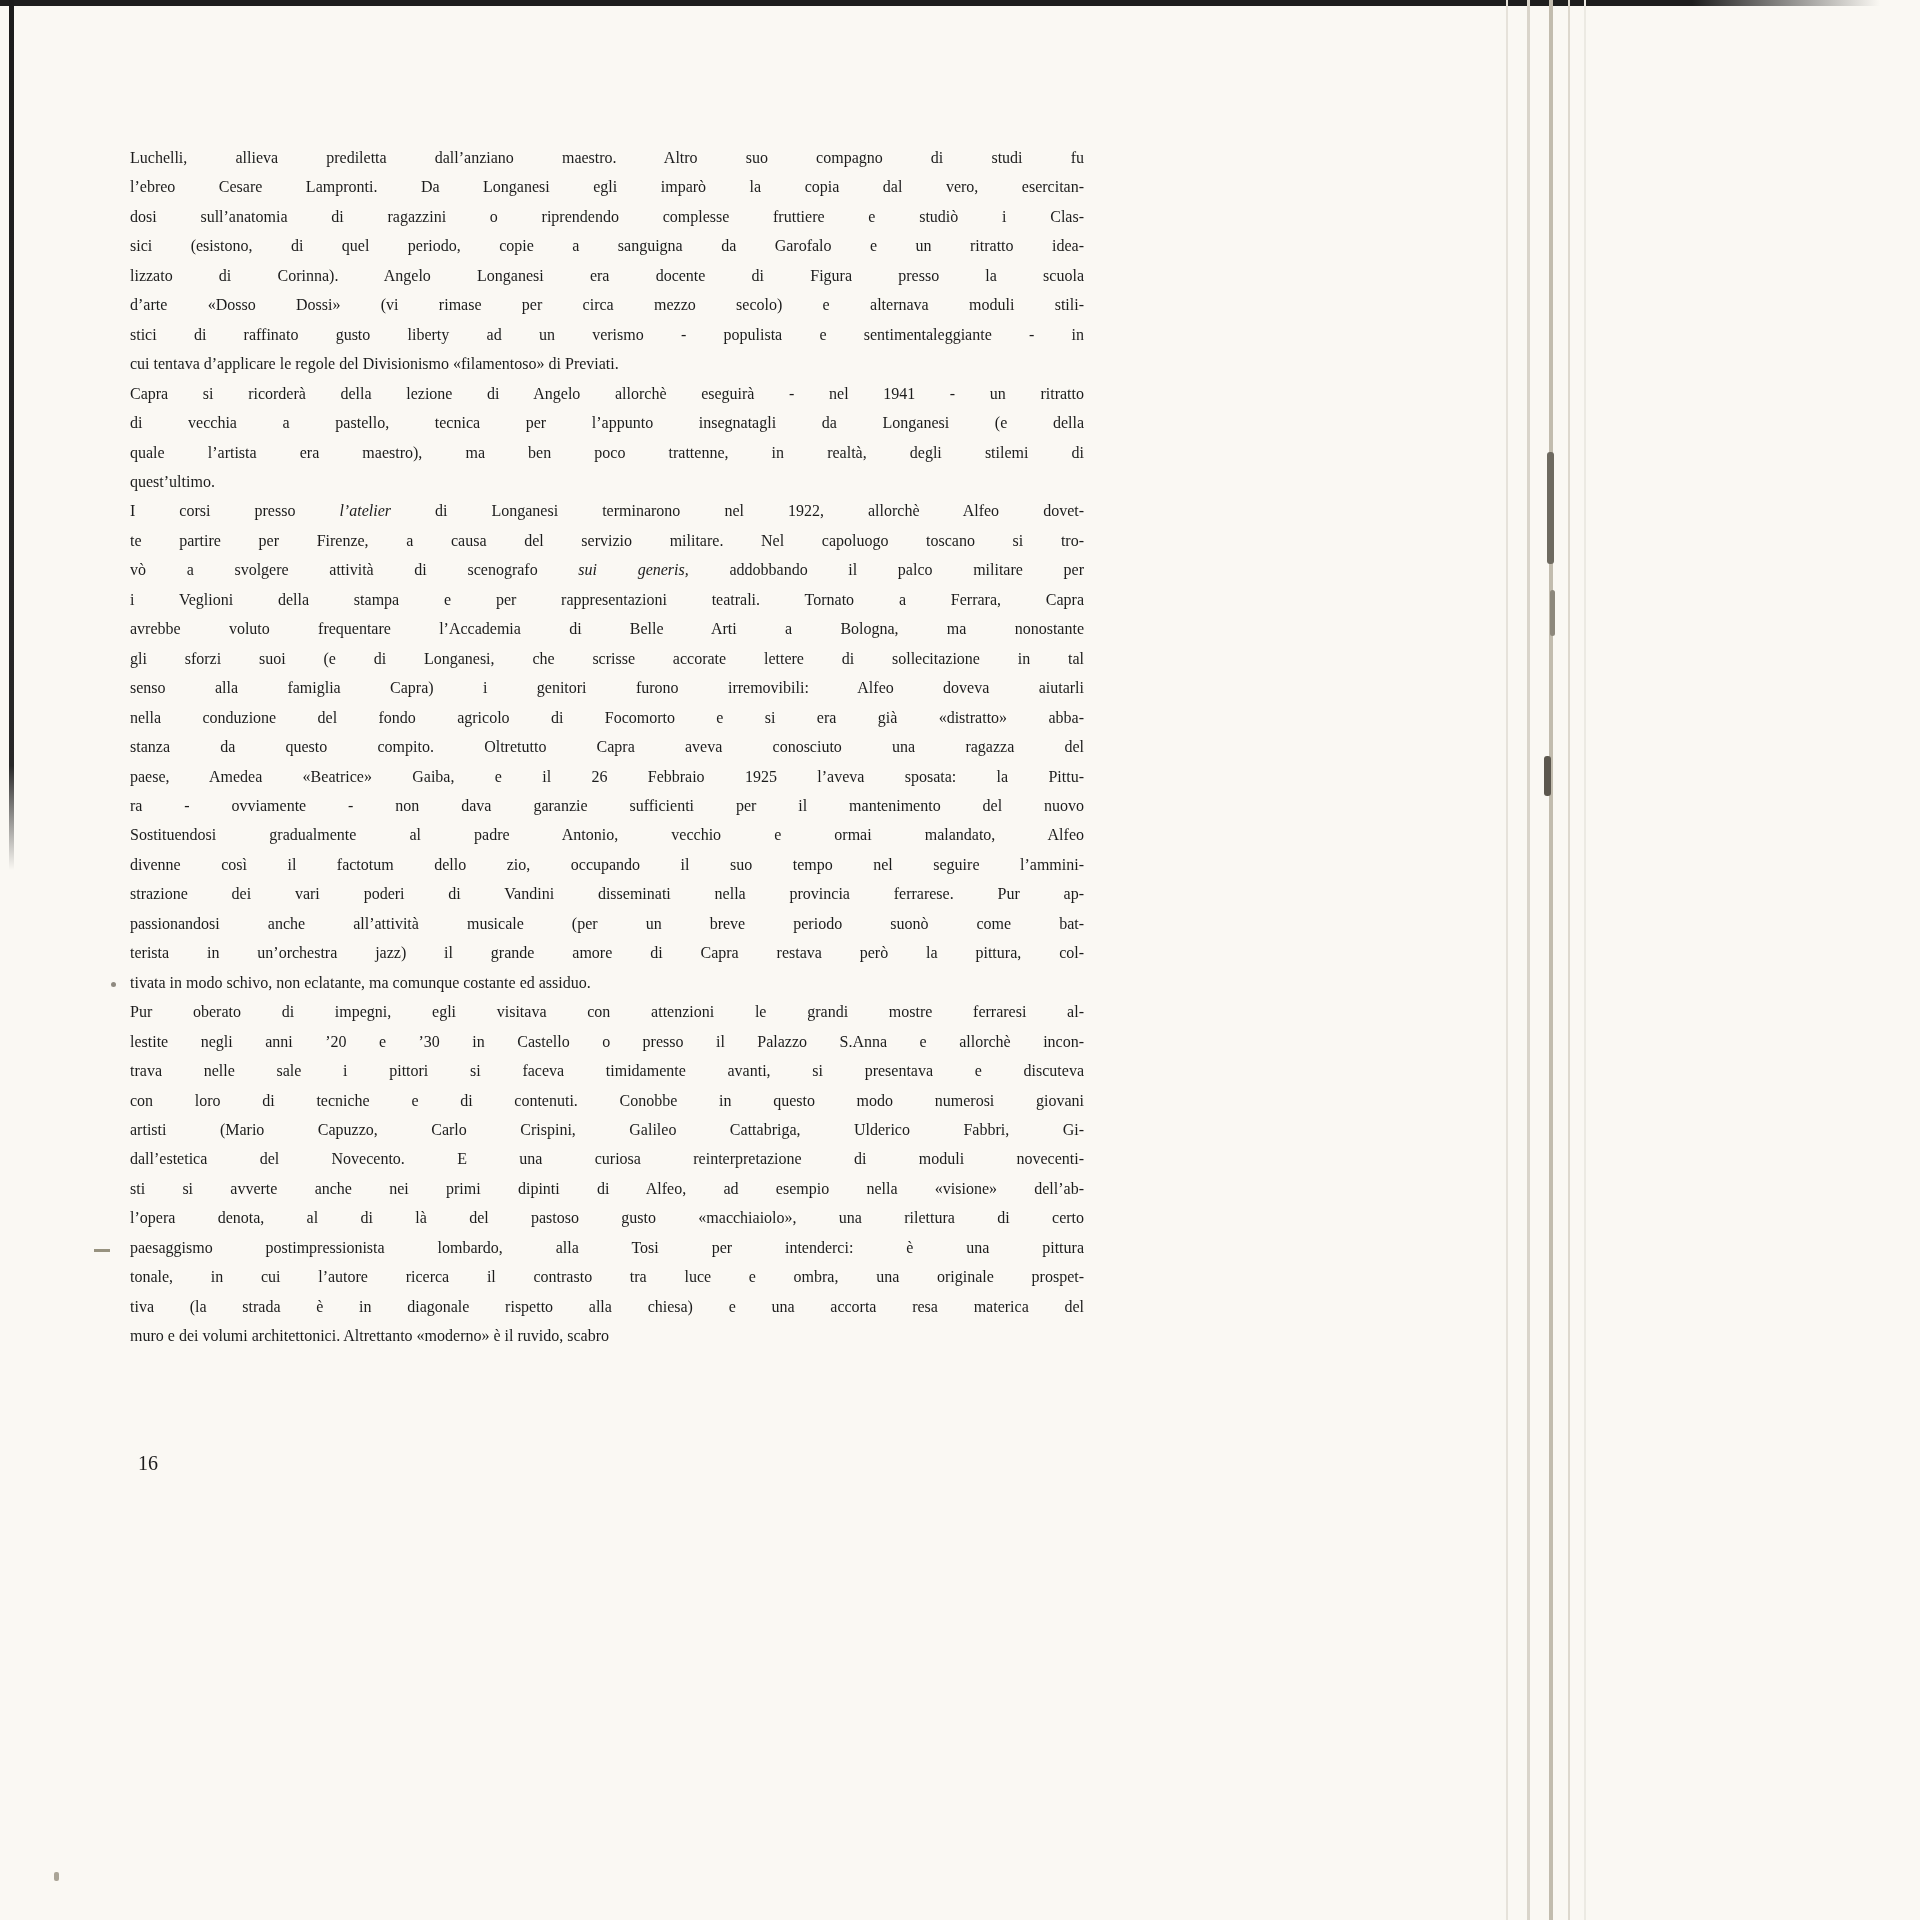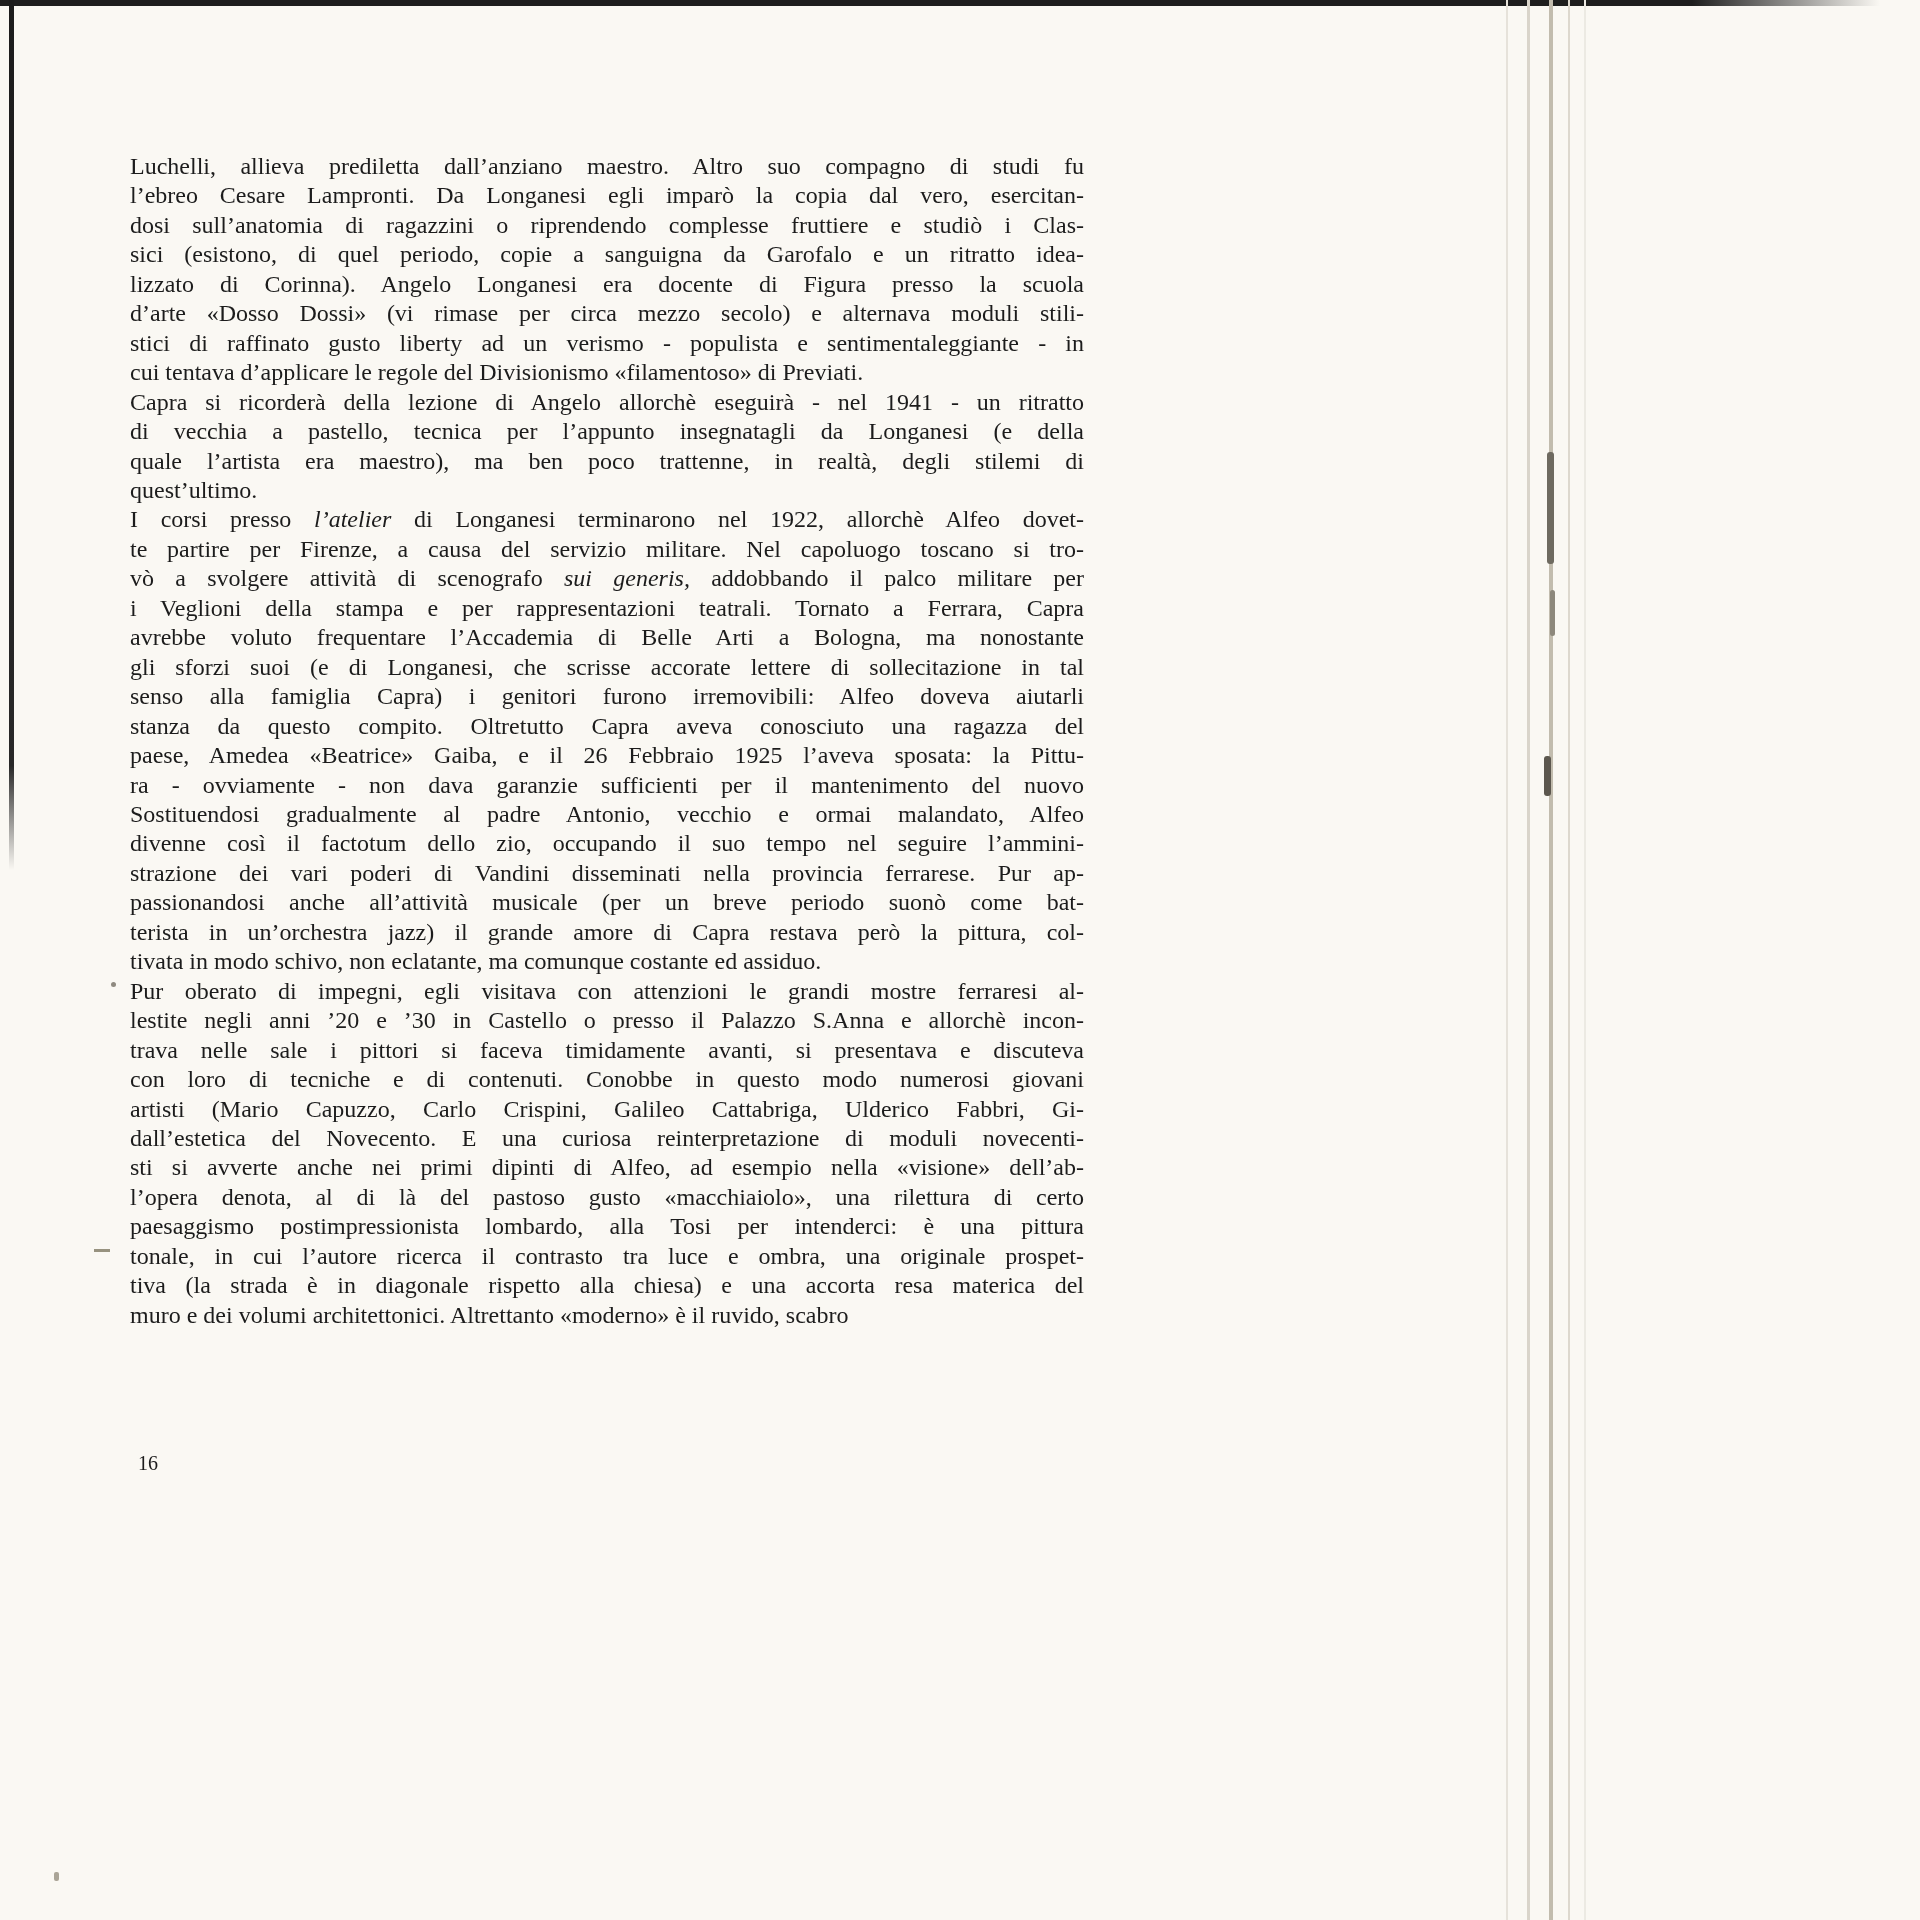--- a/index.html
+++ b/index.html
@@ -35,23 +35,23 @@
   .tick2 { left: 1550px; top: 590px; width: 5px; height: 46px; background: #8d887c; }
   .tick3 { left: 1544px; top: 756px; width: 7px; height: 40px; background: #5c574e; }
   .speck { position: absolute; }
   .speck1 { left: 111px; top: 982px; width: 5px; height: 5px; background: #8f8a80; border-radius: 50%; }
   .speck2 { left: 94px; top: 1249px; width: 16px; height: 3px; background: #97927f; }
   .speck3 { left: 54px; top: 1872px; width: 5px; height: 9px; background: #aaa497; border-radius: 2px; }
 
   
   .text-block {
     position: absolute;
-    left: 130px; top: 152px; width: 954px;
+    left: 130px; top: 143px; width: 954px;
     color: var(--ink, #1c1c1c);
-    font-size: 24px;
+    font-size: 16px;
     line-height: 29.45px;
   }
   .paragraph { margin: 0; }
   .line {
     text-align: justify;
     text-align-last: justify;
     white-space: normal;
   }
   .line.line-last { text-align-last: left; }
   .line i { font-style: italic; }
@@ -102,20 +102,21 @@
         <div class="line line-last"><span>quest’ultimo.</span></div>
       </div>
       <div class="paragraph">
         <div class="line"><span>I corsi presso </span><i>l’atelier</i><span> di Longanesi terminarono nel 1922, allorchè Alfeo dovet-</span></div>
         <div class="line"><span>te partire per Firenze, a causa del servizio militare. Nel capoluogo toscano si tro-</span></div>
         <div class="line"><span>vò a svolgere attività di scenografo </span><i>sui generis,</i><span> addobbando il palco militare per</span></div>
         <div class="line"><span>i Veglioni della stampa e per rappresentazioni teatrali. Tornato a Ferrara, Capra</span></div>
         <div class="line"><span>avrebbe voluto frequentare l’Accademia di Belle Arti a Bologna, ma nonostante</span></div>
         <div class="line"><span>gli sforzi suoi (e di Longanesi, che scrisse accorate lettere di sollecitazione in tal</span></div>
         <div class="line"><span>senso alla famiglia Capra) i genitori furono irremovibili: Alfeo doveva aiutarli</span></div>
+        <div class="line"><span>nella conduzione del fondo agricolo di Focomorto e si era già «distratto» abba-</span></div>
         <div class="line"><span>stanza da questo compito. Oltretutto Capra aveva conosciuto una ragazza del</span></div>
         <div class="line"><span>paese, Amedea «Beatrice» Gaiba, e il 26 Febbraio 1925 l’aveva sposata: la Pittu-</span></div>
         <div class="line"><span>ra - ovviamente - non dava garanzie sufficienti per il mantenimento del nuovo</span></div>
       </div>
       <div class="paragraph">
         <div class="line"><span>Sostituendosi gradualmente al padre Antonio, vecchio e ormai malandato, Alfeo</span></div>
         <div class="line"><span>divenne così il factotum dello zio, occupando il suo tempo nel seguire l’ammini-</span></div>
         <div class="line"><span>strazione dei vari poderi di Vandini disseminati nella provincia ferrarese. Pur ap-</span></div>
         <div class="line"><span>passionandosi anche all’attività musicale (per un breve periodo suonò come bat-</span></div>
         <div class="line"><span>terista in un’orchestra jazz) il grande amore di Capra restava però la pittura, col-</span></div>

